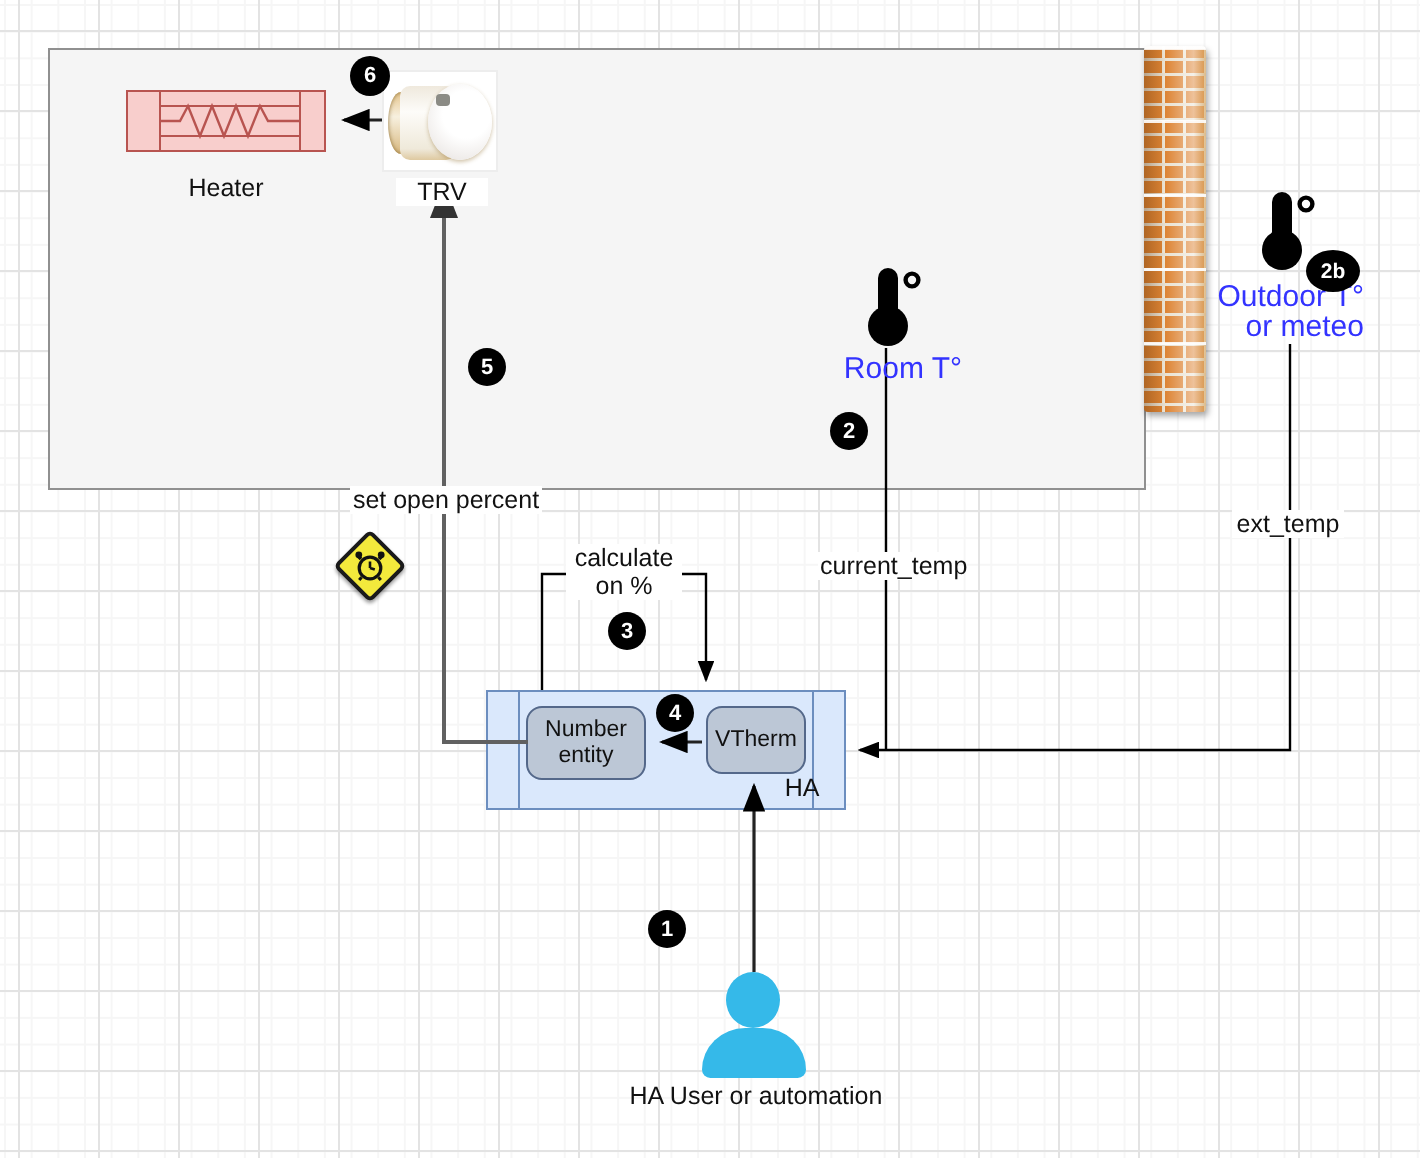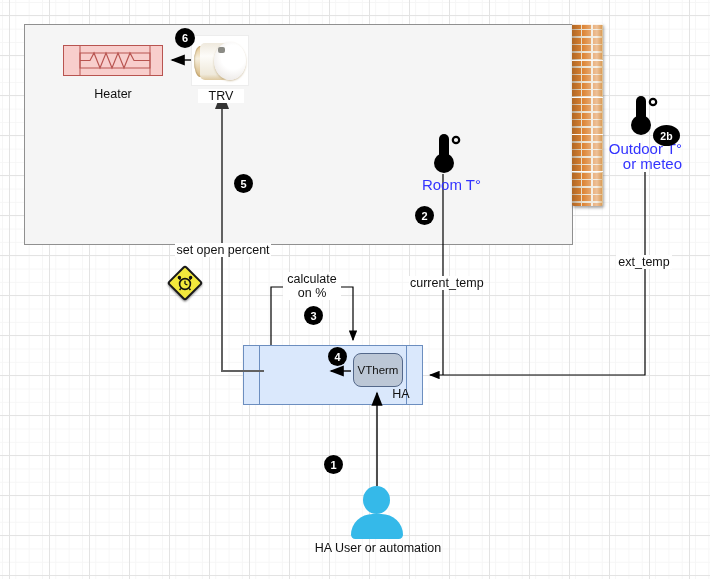--- a/index.html
+++ b/index.html
@@ -159,20 +159,21 @@
       <circle cx="14.6" cy="3.4" r="1.7" fill="#111"></circle>
       <path d="M9 10 L9 6.8 M9 10 L11.4 10.8" stroke="#111" stroke-width="1.3"></path>
       <path d="M4.8 14.6 L3.6 16 M13.2 14.6 L14.4 16" stroke="#111" stroke-width="1.5"></path>
     </svg>
   </div>
 
   <div class="abs habox">
     <div class="bar" style="left:15px;"></div>
     <div class="bar" style="right:15px;"></div>
   </div>
+  <div class="entity" style="left:263px;top:353px;width:60px;height:37px;">Number entity</div>
   <div class="entity" style="left:353px;top:353px;width:50px;height:34px;">VTherm</div>
   <div class="lbl" style="left:386px;top:387px;width:30px;z-index:16;">HA</div>
 
   <div class="abs person">
     <div class="head"></div>
     <div class="torso"></div>
   </div>
   <div class="lbl" style="left:303px;top:541px;width:150px;">HA User or automation</div>
 
   <svg class="wires" width="710" height="579" viewBox="0 0 710 579">

